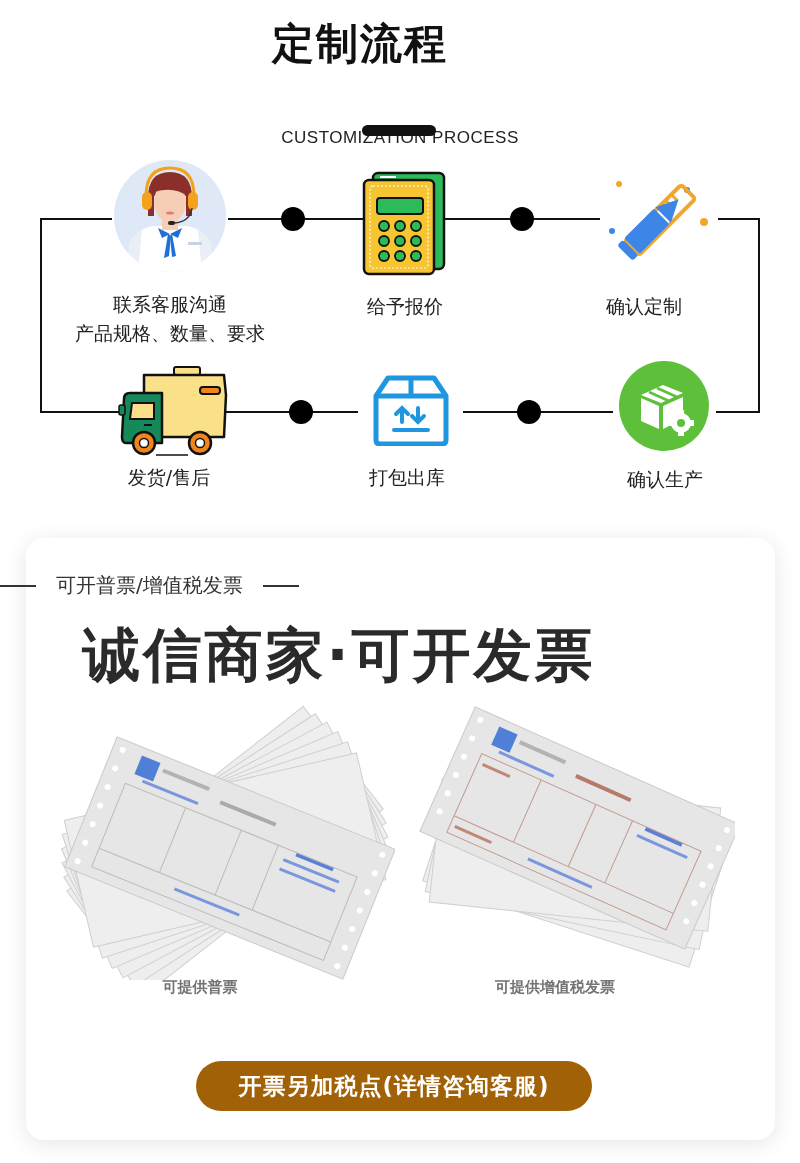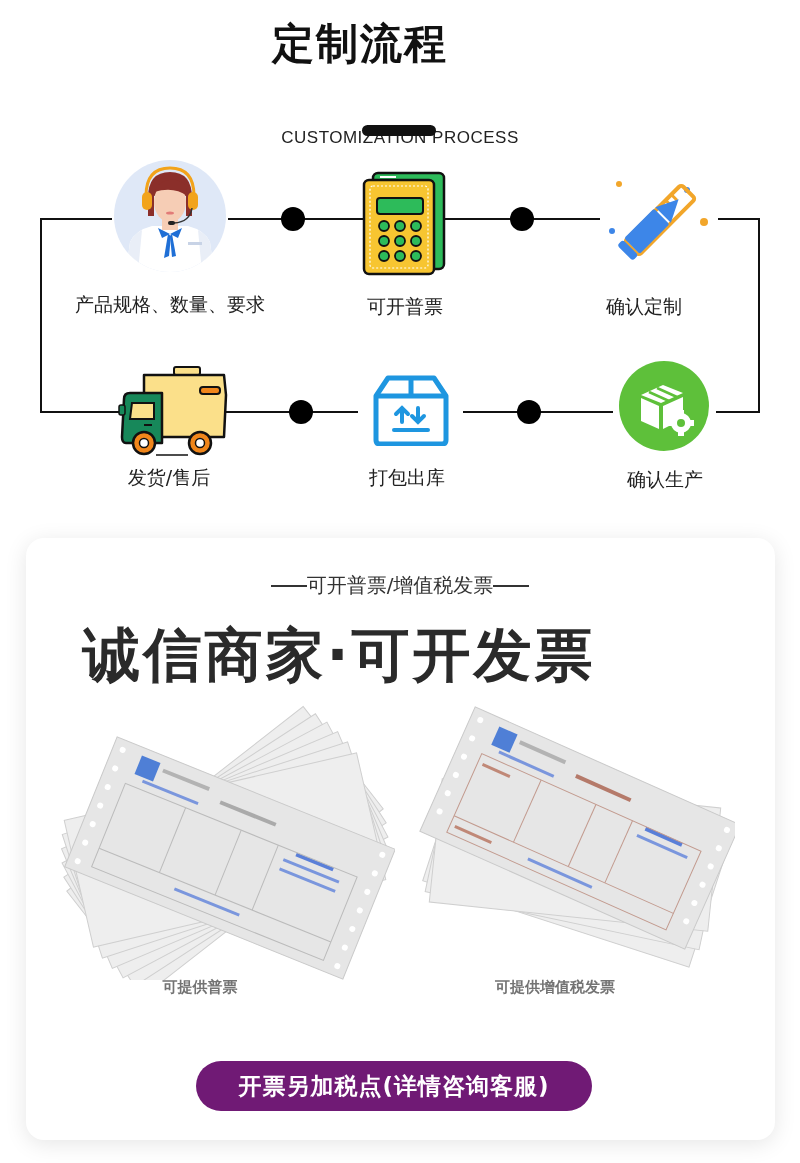--- a/index.html
+++ b/index.html
@@ -15,29 +15,29 @@
 
   
   .line { position: absolute; background: #111; }
   .dot { position: absolute; width: 24px; height: 24px; border-radius: 50%; background: #000; }
   .step-label { position: absolute; text-align: center; font-size: 19px; color: #222; line-height: 29px; white-space: nowrap; }
   .icon { position: absolute; }
 
   
   .card { position: absolute; left: 26px; top: 538px; width: 749px; height: 602px; background: #fff;
     border-radius: 18px; box-shadow: 0 4px 22px rgba(0,0,0,0.10); }
-  .sub-row { position: absolute; left: 0; width: 800px; top: 572px; display: flex; justify-content: center; align-items: center; }
+  .sub-row { position: absolute; left: 0; width: 800px; top: 572px; display: flex; justify-content: flex-start; align-items: center; gap: 20px; }
   .sub-row .dash { width: 36px; height: 2px; background: #333; }
   .sub-row .sub-text { font-size: 20px; color: #333; }
   .big-title { position: absolute; left: 0; width: 678px; top: 620px; text-align: center; font-size: 58px;
     font-weight: bold; color: #2a2a2a; letter-spacing: 3px; line-height: 70px; }
   .invoice-img { position: absolute; }
   .cap { position: absolute; font-size: 15px; color: #737373; font-weight: bold; text-align: center; }
   .notice { position: absolute; left: 196px; top: 1061px; width: 396px; height: 50px; border-radius: 25px;
-    background: #701a75; color: #fff; font-size: 23px; font-weight: bold; display: flex; align-items: center; justify-content: center; letter-spacing: 1px; }
+    background: #a16207; color: #fff; font-size: 23px; font-weight: bold; display: flex; align-items: center; justify-content: center; letter-spacing: 1px; }
 </style>
 </head>
 <body>
 
 <div class="title-cn">定制流程</div>
 <div class="title-en">CUSTOMIZATION PROCESS</div>
 <div class="title-bar"></div>
 
 <div>
 
@@ -82,20 +82,21 @@
     <ellipse cx="58" cy="42" rx="16" ry="20" fill="#f6cdb5"></ellipse>
     <path d="M42 32 Q48 18 64 20 Q76 22 75 36 Q62 26 42 32 Z" fill="#8b2f2a"></path>
     <ellipse cx="58" cy="53" rx="4" ry="1.6" fill="#e27b78"></ellipse>
     <path d="M34 36 Q34 8 58 8 Q82 8 82 36" fill="none" stroke="#f2a31b" stroke-width="3"></path>
     <rect x="30" y="32" width="10" height="18" rx="5" fill="#f2a31b"></rect>
     <rect x="76" y="32" width="10" height="18" rx="5" fill="#f2a31b"></rect>
     <path d="M80 48 Q78 62 62 63" fill="none" stroke="#333" stroke-width="1.5"></path>
     <rect x="56" y="61" width="7" height="4" rx="2" fill="#222"></rect>
   </svg>
   <div class="step-label" style="left:60px; top:290px; width:220px;">
+    <div>联系客服沟通</div>
     <div>产品规格、数量、要求</div>
   </div>
 </div>
 
 <div>
   <svg class="icon" style="left:360px; top:170px;" width="90" height="106" viewBox="0 0 90 106">
     <rect x="13" y="3" width="71" height="96" rx="5" fill="#2dbb5a" stroke="#111" stroke-width="2.5"></rect>
     <rect x="4" y="10" width="70" height="94" rx="5" fill="#f7c531" stroke="#111" stroke-width="2.5"></rect>
     <rect x="10" y="16" width="58" height="82" rx="3" fill="none" stroke="#fff" stroke-width="1.2" stroke-dasharray="2 2"></rect>
     <line x1="20" y1="7" x2="36" y2="7" stroke="#fff" stroke-width="2"></line>
@@ -105,21 +106,21 @@
         <circle cx="40" cy="56" r="5"></circle>
         <circle cx="56" cy="56" r="5"></circle>
       <circle cx="24" cy="71" r="5"></circle>
         <circle cx="40" cy="71" r="5"></circle>
         <circle cx="56" cy="71" r="5"></circle>
       <circle cx="24" cy="86" r="5"></circle>
         <circle cx="40" cy="86" r="5"></circle>
         <circle cx="56" cy="86" r="5"></circle>
     </g>
   </svg>
-  <div class="step-label" style="left:330px; top:292px; width:150px;">可开普票</div>
+  <div class="step-label" style="left:330px; top:292px; width:150px;">给予报价</div>
 </div>
 
 <div>
   <svg class="icon" style="left:602px; top:176px;" width="116" height="88" viewBox="0 0 116 88">
     <circle cx="17" cy="8" r="3" fill="#f2a62a"></circle>
     <circle cx="85" cy="14" r="3" fill="#3d86e8"></circle>
     <circle cx="10" cy="55" r="3" fill="#3d86e8"></circle>
     <circle cx="102" cy="46" r="4" fill="#f2a62a"></circle>
     <g transform="translate(58 44) rotate(45)">
       <rect x="-10" y="-40" width="20" height="80" rx="3" fill="none" stroke="#f2a62a" stroke-width="4"></rect>

